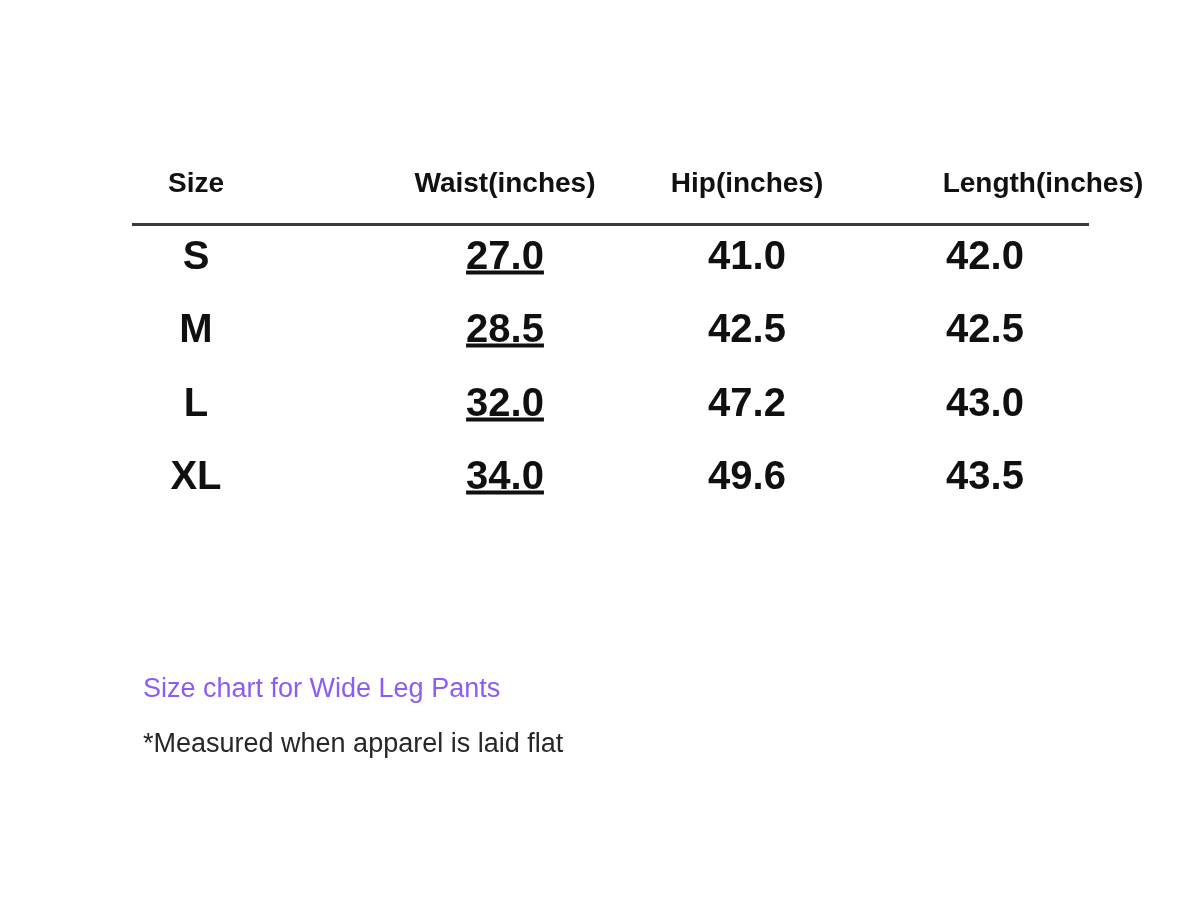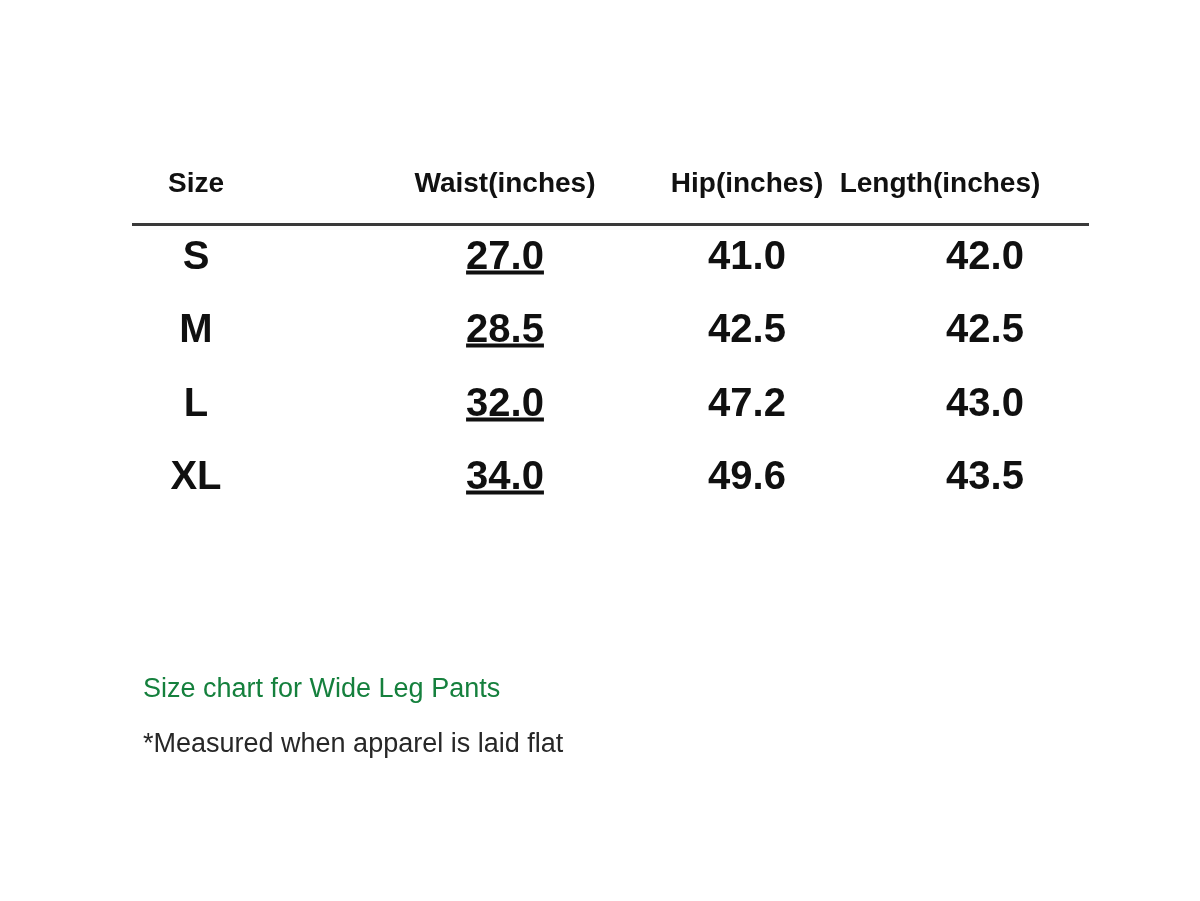--- a/index.html
+++ b/index.html
@@ -36,21 +36,21 @@
     text-align: center;
     font-size: 28px;
     font-weight: 700;
     line-height: 41px;
     color: #111111;
     white-space: nowrap;
   }
   .hcell.col-size   { left: 196px; }
   .hcell.col-waist  { left: 505px; }
   .hcell.col-hip    { left: 747px; }
-  .hcell.col-length { left: 940px; align-items: center; }
+  .hcell.col-length { left: 1043px; align-items: center; }
 
   
   .divider {
     position: absolute;
     left: 132px;
     top: 223px;
     width: 957px;
     height: 3px;
     background: #3a3a3a;
   }
@@ -81,21 +81,21 @@
   .c-length { left: 985px; }
 
   
   .caption {
     position: absolute;
     left: 143px;
     top: 671px;
     font-size: 27px;
     font-weight: 400;
     line-height: 34px;
-    color: #15803d;
+    color: #8b5cf6;
     white-space: nowrap;
   }
   .note {
     position: absolute;
     left: 143px;
     top: 726px;
     font-size: 27px;
     font-weight: 400;
     line-height: 34px;
     color: #272727;

